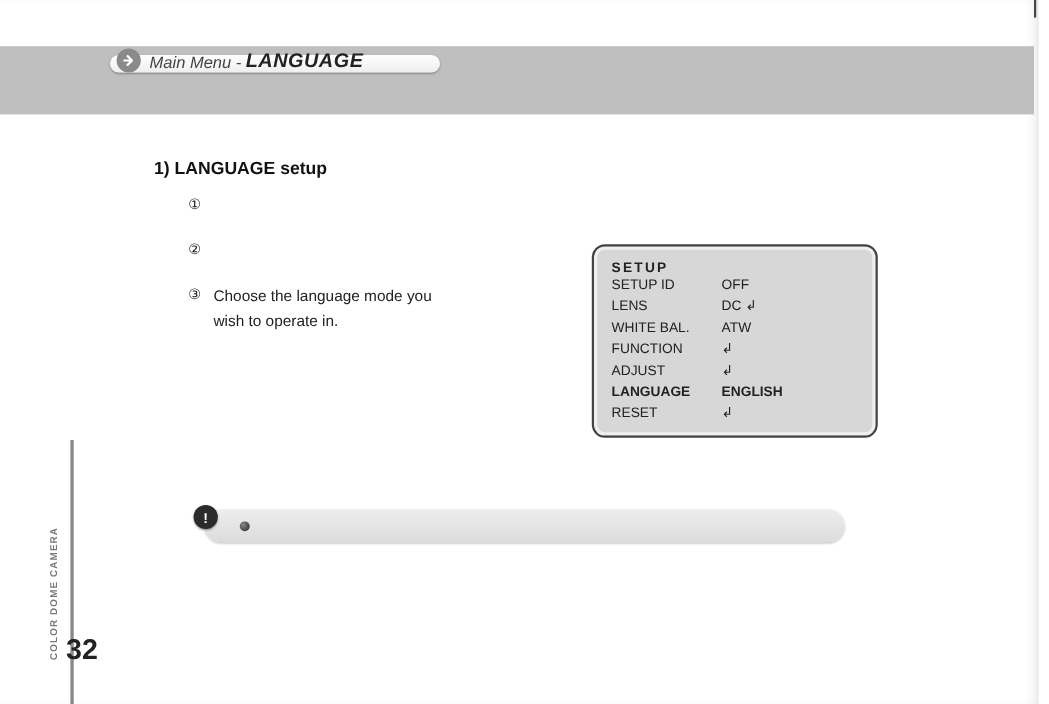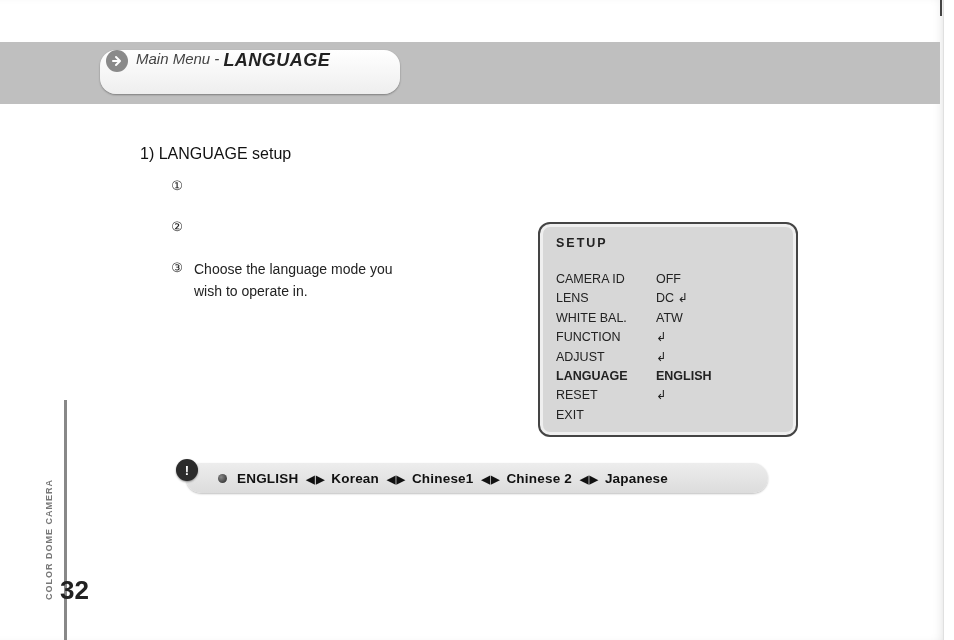--- a/index.html
+++ b/index.html
@@ -17,62 +17,62 @@
     border-right:1px solid #e0e0e0;
     box-shadow:inset -6px 0 14px -10px rgba(0,0,0,.25);
   }
   
   .top-band{
     position:absolute;left:0;right:14px;top:42px;height:62px;
     background:#bfbfbf;
   }
   
   .title-pill{
-    position:absolute;left:100px;top:50px;width:300px;height:44px;
+    position:absolute;left:100px;top:50px;width:300px;height:16px;
     background:linear-gradient(#fff,#eee);
     border-radius:16px;
     box-shadow:0 1px 2px rgba(0,0,0,.35);
-    display:flex;align-items:flex-start;
-    padding:0 14px 12px 6px;
+    display:flex;align-items:flex-end;
+    padding:0 14px 0 6px;
     box-sizing:border-box;
   }
   .title-icon{
     width:22px;height:22px;border-radius:50%;
     background:#8a8a8a;color:#fff;
     display:flex;align-items:center;justify-content:center;
     font-size:14px;margin-right:8px;flex:none;
     font-weight:bold;
   }
   .title-text-pre{font-style:italic;color:#444;font-size:15px}
   .title-text-main{font-style:italic;font-weight:800;color:#222;font-size:18px;margin-left:4px;letter-spacing:.5px}
   
   .content{
     position:absolute;left:140px;top:145px;right:140px
   }
-  .heading{font-weight:400;font-size:16px;color:#111;margin:0 0 14px 0}
+  .heading{font-weight:700;font-size:16px;color:#111;margin:0 0 14px 0}
   .steps{margin-left:28px}
   .step{display:flex;align-items:flex-start;margin:0 0 22px 0}
   .step .num{
     width:18px;height:18px;flex:none;
     font-size:13px;color:#222;text-align:center;
     margin-right:8px;margin-top:1px
   }
   .step .txt{font-size:14px;color:#222;line-height:1.55}
   
   .setup-box{
     position:absolute;left:538px;top:222px;width:260px;
     background:#d7d7d7;
     border:2px solid #444;border-radius:12px;
     padding:12px 16px 10px 16px;
     box-sizing:border-box;
     font-size:12.5px;
     box-shadow:inset 0 0 0 3px #efefef;
     color:#222;
   }
-  .setup-title{font-weight:800;letter-spacing:2px;margin-bottom:20px}
+  .setup-title{font-weight:800;letter-spacing:2px;margin-bottom:0}
   .setup-row{display:flex;justify-content:flex-start;line-height:1.55}
   .setup-row .k{width:100px}
   .setup-row .v{}
   .setup-row.sel .k,.setup-row.sel .v{font-weight:800}
   .enter-glyph{font-weight:400}
   
   .note-bar{
     position:absolute;left:186px;top:463px;width:582px;height:30px;
     background:linear-gradient(#ededed,#dcdcdc);
     border-radius:15px;
@@ -139,21 +139,21 @@
         <div class="num">③</div>
         <div class="txt">Choose the language mode you<br>wish to operate in.</div>
       </div>
     </div>
 </div>
 
 <div class="setup-box">
   <div class="setup-title">SETUP</div>
   <div id="setup-rows">
       <div class="setup-row">
-        <span class="k">CAMERA ID</span>
+        <span class="k">SETUP ID</span>
         <span class="v">OFF</span>
       </div>
       <div class="setup-row">
         <span class="k">LENS</span>
         <span class="v">DC<span class="enter-glyph"> ↲</span></span>
       </div>
       <div class="setup-row">
         <span class="k">WHITE BAL.</span>
         <span class="v">ATW</span>
       </div>
@@ -166,28 +166,23 @@
         <span class="v"><span class="enter-glyph"> ↲</span></span>
       </div>
       <div class="setup-row sel">
         <span class="k">LANGUAGE</span>
         <span class="v">ENGLISH</span>
       </div>
       <div class="setup-row">
         <span class="k">RESET</span>
         <span class="v"><span class="enter-glyph"> ↲</span></span>
       </div>
-      <div class="setup-row">
-        <span class="k">EXIT</span>
-        <span class="v"></span>
-      </div>
     </div>
 </div>
 
 <div class="note-bar">
   <span class="note-badge">!</span>
   <span class="note-bullet"></span>
-  <span class="note-text" id="note-text">ENGLISH <span class="lr">◀ ▶</span> Korean <span class="lr">◀ ▶</span> Chinese1 <span class="lr">◀ ▶</span> Chinese 2 <span class="lr">◀ ▶</span> Japanese</span>
 </div>
 
 <div class="side-rule"></div>
 <div class="side-label">COLOR DOME CAMERA</div>
 <div class="page-num">32</div>
 
 </body></html>

